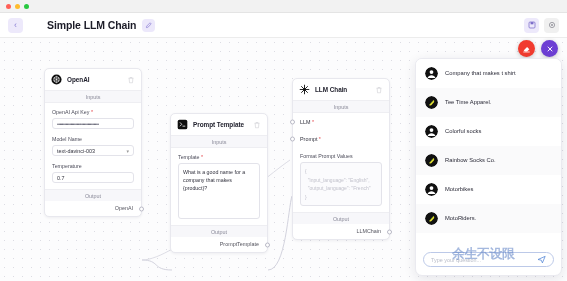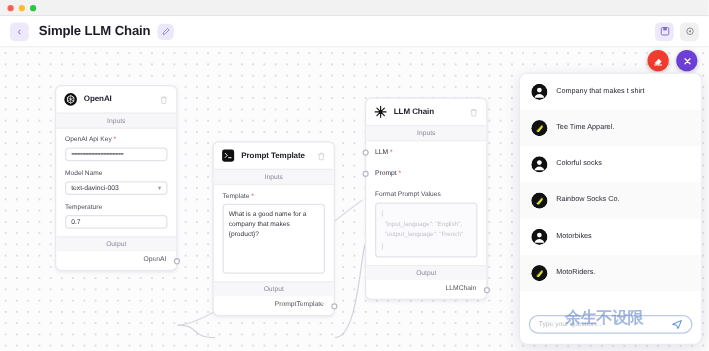--- a/index.html
+++ b/index.html
@@ -27,21 +27,21 @@
     position: absolute; top: 13px; left: 0; width: 567px; height: 25px;
     background: #fff; border-bottom: 1px solid #ececec;
     display: flex; align-items: center; padding: 0 8px;
   }
   .back-btn {
     width: 15px; height: 15px; border-radius: 4px; background: #ede9fb;
     display: flex; align-items: center; justify-content: center;
     color: #8b7fd4; font-size: 9px; line-height: 1; flex: none;
   }
   .page-title {
-    margin-left: 8px; font-size: 10.5px; font-weight: bold; color: #1c1c28;
+    margin-left: 24px; font-size: 10.5px; font-weight: bold; color: #1c1c28;
     letter-spacing: -0.1px; white-space: nowrap;
   }
   .edit-btn {
     margin-left: 6px; width: 13px; height: 13px; border-radius: 4px;
     background: #ece8fb; display: flex; align-items: center; justify-content: center;
     flex: none;
   }
   .hdr-spacer { flex: 1; }
   .hdr-btn {
     width: 15px; height: 15px; border-radius: 4px; margin-left: 5px;

